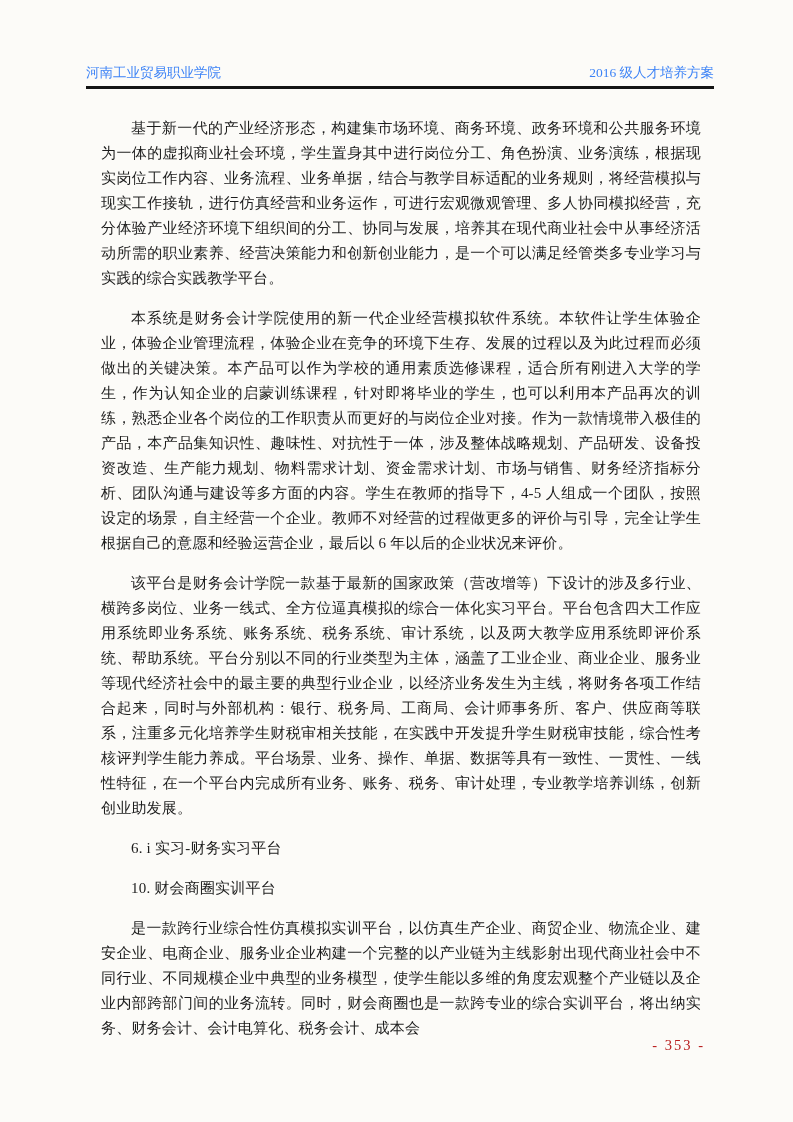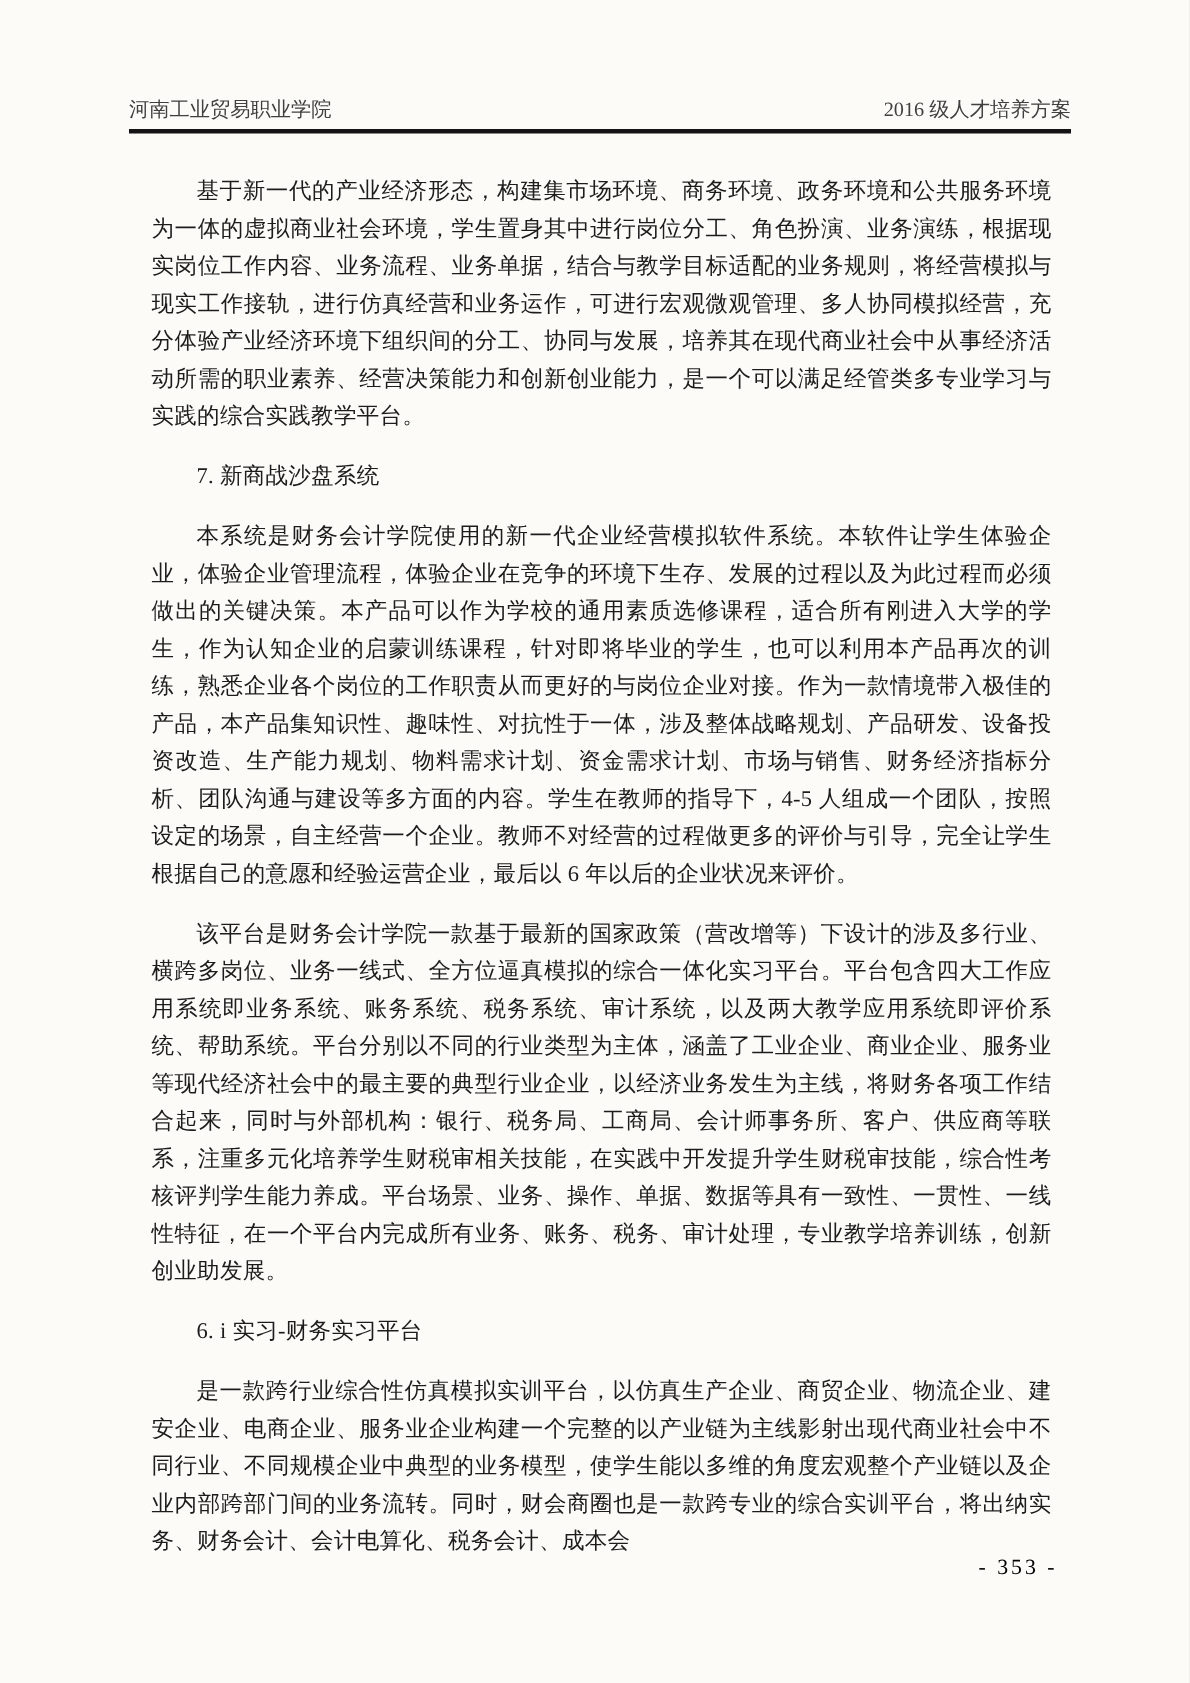--- a/index.html
+++ b/index.html
@@ -20,21 +20,21 @@
   }
   .page-header {
     position: absolute;
     top: 64px;
     left: 86px;
     width: 628px;
     display: flex;
     justify-content: space-between;
     align-items: baseline;
     font-size: 13.5px;
-    color: #404040;
+    color: #3b82f6;
   }
   .header-rule {
     position: absolute;
     top: 86px;
     left: 86px;
     width: 628px;
     height: 3px;
     background: #141414;
   }
   .content {
@@ -50,39 +50,39 @@
   .para, .heading {
     margin: 15px;
     text-indent: 2em;
   }
   .page-footer {
     position: absolute;
     right: 88px;
     bottom: 68px;
     font-size: 14.5px;
     letter-spacing: 2px;
-    color: #000000;
+    color: #b91c1c;
   }
 </style>
 </head>
 <body>
 
 <div class="page">
 
   <div class="page-header">
     <span>河南工业贸易职业学院</span>
     <span>2016 级人才培养方案</span>
   </div>
 
   <div class="header-rule"></div>
 
   <div class="content">
     <p class="para">基于新一代的产业经济形态，构建集市场环境、商务环境、政务环境和公共服务环境为一体的虚拟商业社会环境，学生置身其中进行岗位分工、角色扮演、业务演练，根据现实岗位工作内容、业务流程、业务单据，结合与教学目标适配的业务规则，将经营模拟与现实工作接轨，进行仿真经营和业务运作，可进行宏观微观管理、多人协同模拟经营，充分体验产业经济环境下组织间的分工、协同与发展，培养其在现代商业社会中从事经济活动所需的职业素养、经营决策能力和创新创业能力，是一个可以满足经管类多专业学习与实践的综合实践教学平台。</p>
-    <p class="heading">7. 新商战沙盘系统</p>
     <p class="para">本系统是财务会计学院使用的新一代企业经营模拟软件系统。本软件让学生体验企业，体验企业管理流程，体验企业在竞争的环境下生存、发展的过程以及为此过程而必须做出的关键决策。本产品可以作为学校的通用素质选修课程，适合所有刚进入大学的学生，作为认知企业的启蒙训练课程，针对即将毕业的学生，也可以利用本产品再次的训练，熟悉企业各个岗位的工作职责从而更好的与岗位企业对接。作为一款情境带入极佳的产品，本产品集知识性、趣味性、对抗性于一体，涉及整体战略规划、产品研发、设备投资改造、生产能力规划、物料需求计划、资金需求计划、市场与销售、财务经济指标分析、团队沟通与建设等多方面的内容。学生在教师的指导下，4-5 人组成一个团队，按照设定的场景，自主经营一个企业。教师不对经营的过程做更多的评价与引导，完全让学生根据自己的意愿和经验运营企业，最后以 6 年以后的企业状况来评价。</p>
     <p class="para">该平台是财务会计学院一款基于最新的国家政策（营改增等）下设计的涉及多行业、横跨多岗位、业务一线式、全方位逼真模拟的综合一体化实习平台。平台包含四大工作应用系统即业务系统、账务系统、税务系统、审计系统，以及两大教学应用系统即评价系统、帮助系统。平台分别以不同的行业类型为主体，涵盖了工业企业、商业企业、服务业等现代经济社会中的最主要的典型行业企业，以经济业务发生为主线，将财务各项工作结合起来，同时与外部机构：银行、税务局、工商局、会计师事务所、客户、供应商等联系，注重多元化培养学生财税审相关技能，在实践中开发提升学生财税审技能，综合性考核评判学生能力养成。平台场景、业务、操作、单据、数据等具有一致性、一贯性、一线性特征，在一个平台内完成所有业务、账务、税务、审计处理，专业教学培养训练，创新创业助发展。</p>
     <p class="heading">6. i 实习-财务实习平台</p>
+    <p class="heading">10. 财会商圈实训平台</p>
     <p class="para">是一款跨行业综合性仿真模拟实训平台，以仿真生产企业、商贸企业、物流企业、建安企业、电商企业、服务业企业构建一个完整的以产业链为主线影射出现代商业社会中不同行业、不同规模企业中典型的业务模型，使学生能以多维的角度宏观整个产业链以及企业内部跨部门间的业务流转。同时，财会商圈也是一款跨专业的综合实训平台，将出纳实务、财务会计、会计电算化、税务会计、成本会</p>
   </div>
 
   <div class="page-footer">- 353 -</div>
 
 </div>
 
 </body></html>

